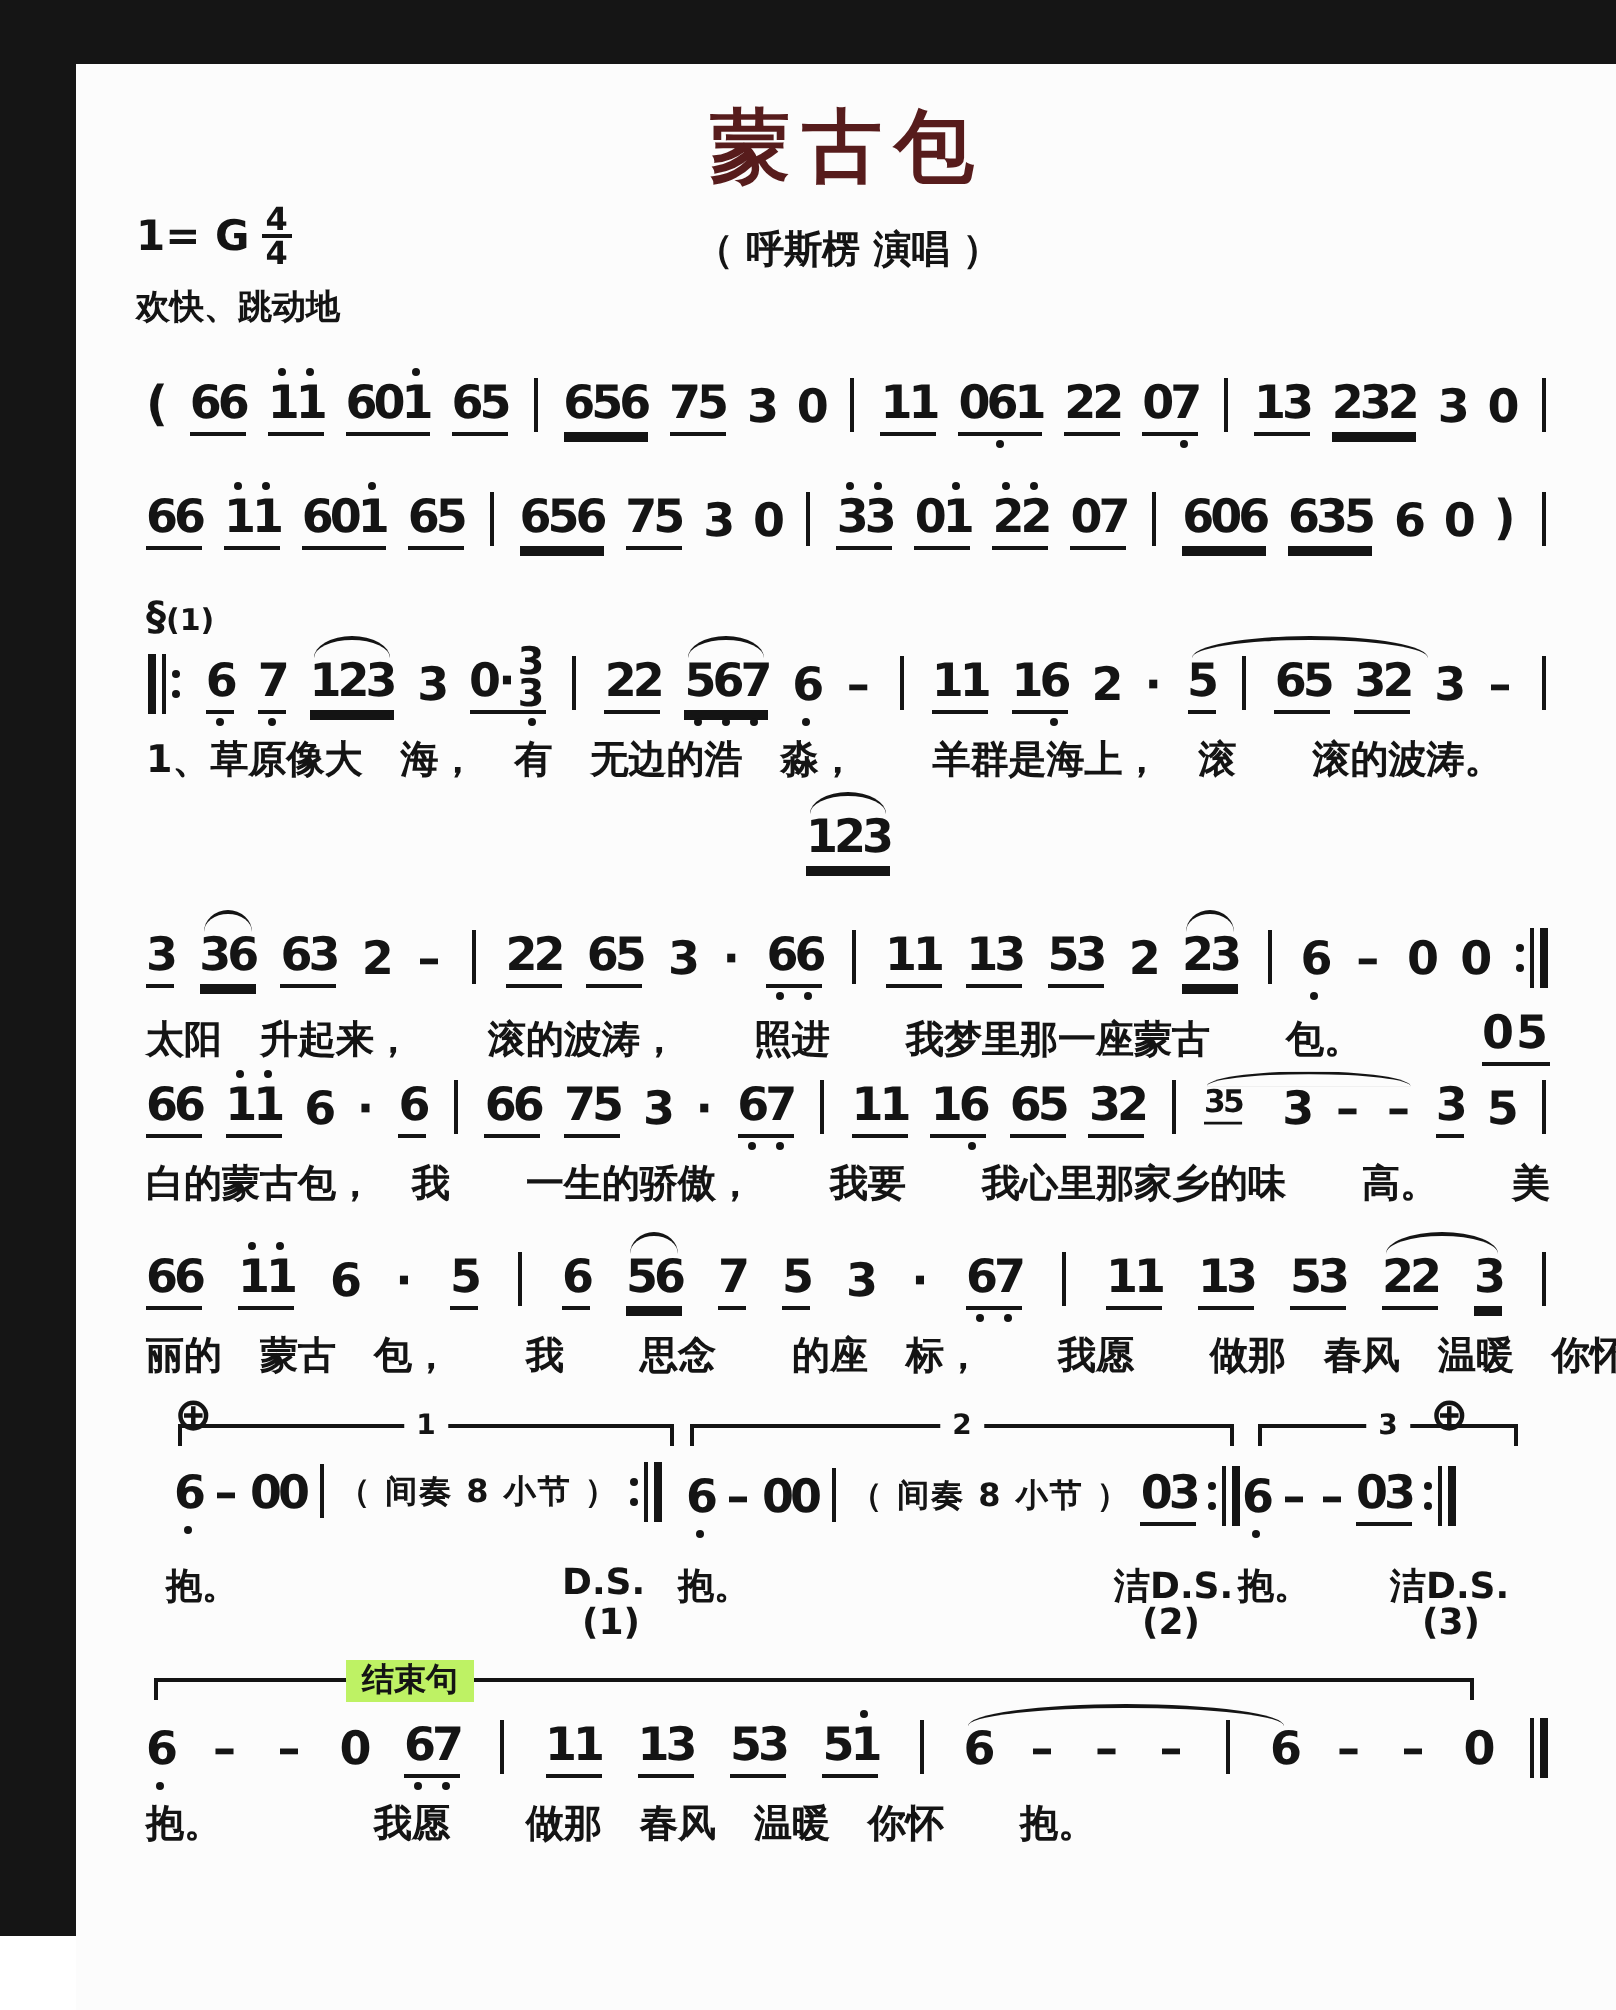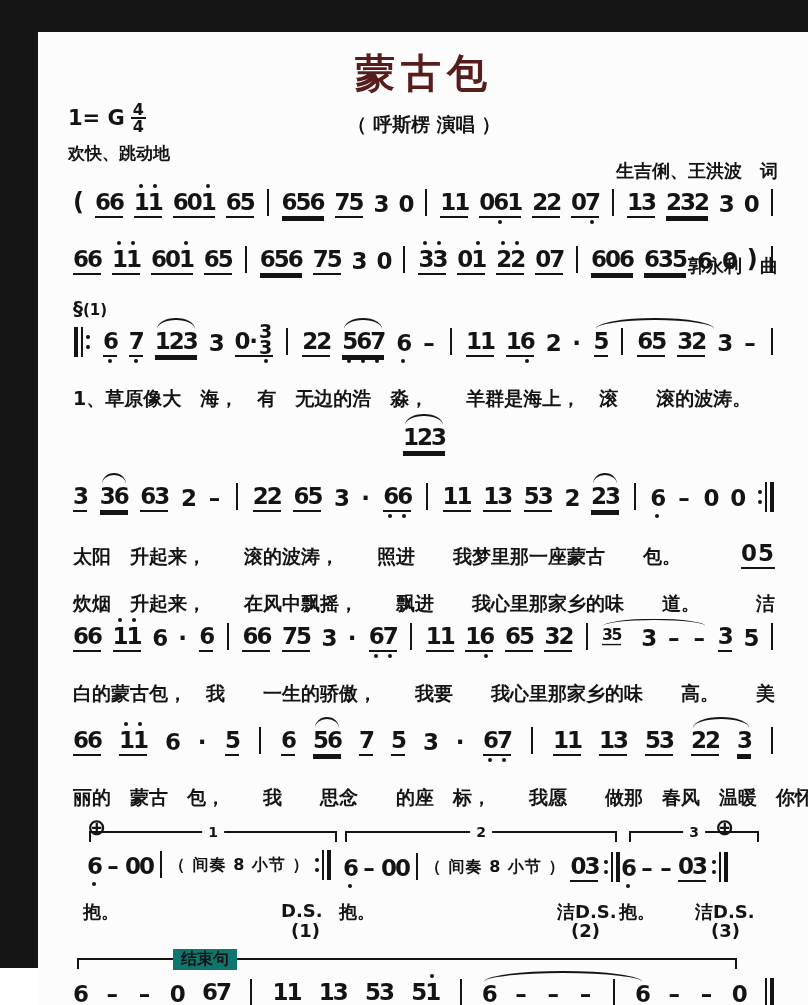--- a/index.html
+++ b/index.html
@@ -43,40 +43,40 @@
   .rep .ds{display:flex;flex-direction:column;gap:6px;}
   .rep .ds i{width:4px;height:4px;background:#141414;border-radius:50%;}
   .p{font-size:24px;font-weight:700;margin-bottom:9px;}
   .txt{font-size:16px;font-weight:700;margin-bottom:11px;letter-spacing:1px;white-space:pre;}
   .small{transform:translateY(-9px) scale(.68);transform-origin:left bottom;}
   .stk{display:flex;flex-direction:column;align-items:center;font-size:19px;
        line-height:16px;font-weight:700;}
 
   
   .lrow{display:flex;justify-content:space-between;align-items:flex-end;width:702px;
-        margin:21px auto 0;font-size:19px;font-weight:bold;white-space:pre;line-height:26px;}
+        margin:3px auto 0;font-size:19px;font-weight:bold;white-space:pre;line-height:26px;}
   .segno{width:702px;margin:14px auto 0;font-size:15px;font-weight:bold;height:20px;}
   .segno .sg{font-size:20px;}
 
   
   .endings{position:relative;width:702px;margin:6px auto 0;height:124px;}
   .coda{position:absolute;top:-2px;font-size:23px;font-weight:bold;}
   .volta{position:absolute;top:15px;height:9px;border:2px solid #141414;border-bottom:none;}
   .volta .vl{position:absolute;left:50%;top:-9px;transform:translateX(-50%);
              background:#fcfcfc;padding:0 6px;font-size:14px;font-weight:bold;}
   .eseg{position:absolute;top:30px;display:flex;align-items:flex-end;gap:5px;}
   .elyr{position:absolute;font-size:18px;font-weight:bold;white-space:pre;}
 
   
   .codasec{position:relative;width:702px;margin:10px auto 0;height:100px;}
   .endline{position:absolute;left:4px;right:38px;top:8px;border-top:2px solid #141414;}
   .endline::before,.endline::after{content:"";position:absolute;top:0;width:2px;height:9px;background:#141414;}
   .endline::before{left:0;}
   .endline::after{right:0;}
-  .endlabel{position:absolute;left:96px;top:-11px;background:#0f766e;padding:0 8px;
+  .endlabel{position:absolute;left:96px;top:-11px;background:#bef264;padding:0 8px;
             font-size:16px;font-weight:bold;}
   .codasec .mrow{padding-top:22px;}
 </style>
 </head>
 <body>
 
 <div class="black-top"></div>
 <div class="black-left"></div>
 
 <div class="paper">
@@ -85,24 +85,20 @@
     <div class="title" style="color: rgb(87, 28, 28);">蒙古包</div>
     <div class="subtitle">（ 呼斯楞 演唱 ）</div>
     <div class="key">
       <span>1= G</span>
       <span class="frac">
         <span>4</span>
         <span class="fl">4</span>
       </span>
     </div>
     <div class="tempo">欢快、跳动地</div>
-    <div class="credits">
-      <div>生吉俐、王洪波　词</div>
-      <div>郭永利　曲</div>
-    </div>
   </div>
 
   <div class="mrow" style="margin-top:6px;">
       <span class="p">(</span>
       <div class="tok">
         <div class="r">
           <span class="c" style="width: 14px;"></span>
           <span class="c" style="width: 14px;"></span>
         </div>
         <div class="gl u1">
@@ -1131,21 +1127,20 @@
       <div class="rep">
         <span class="ds">
           <i></i>
           <i></i>
         </span>
         <span class="nb"></span>
         <span class="tb"></span>
       </div>
     </div>
   <div class="lrow"><span>太阳　升起来，　　滚的波涛，　　照进　　我梦里那一座蒙古　　包。</span><span class="tok"><span class="gl u1" style="letter-spacing:1px;">05</span></span></div>
-  <div class="lrow"><span>炊烟　升起来，　　在风中飘摇，　　飘进　　我心里那家乡的味　　道。</span><span>洁</span></div>
 
   <div class="mrow">
       <div class="tok">
         <div class="r">
           <span class="c" style="width: 14px;"></span>
           <span class="c" style="width: 14px;"></span>
         </div>
         <div class="gl u1">
           <span class="c" style="width: 14px;">6</span>
           <span class="c" style="width: 14px;">6</span>

